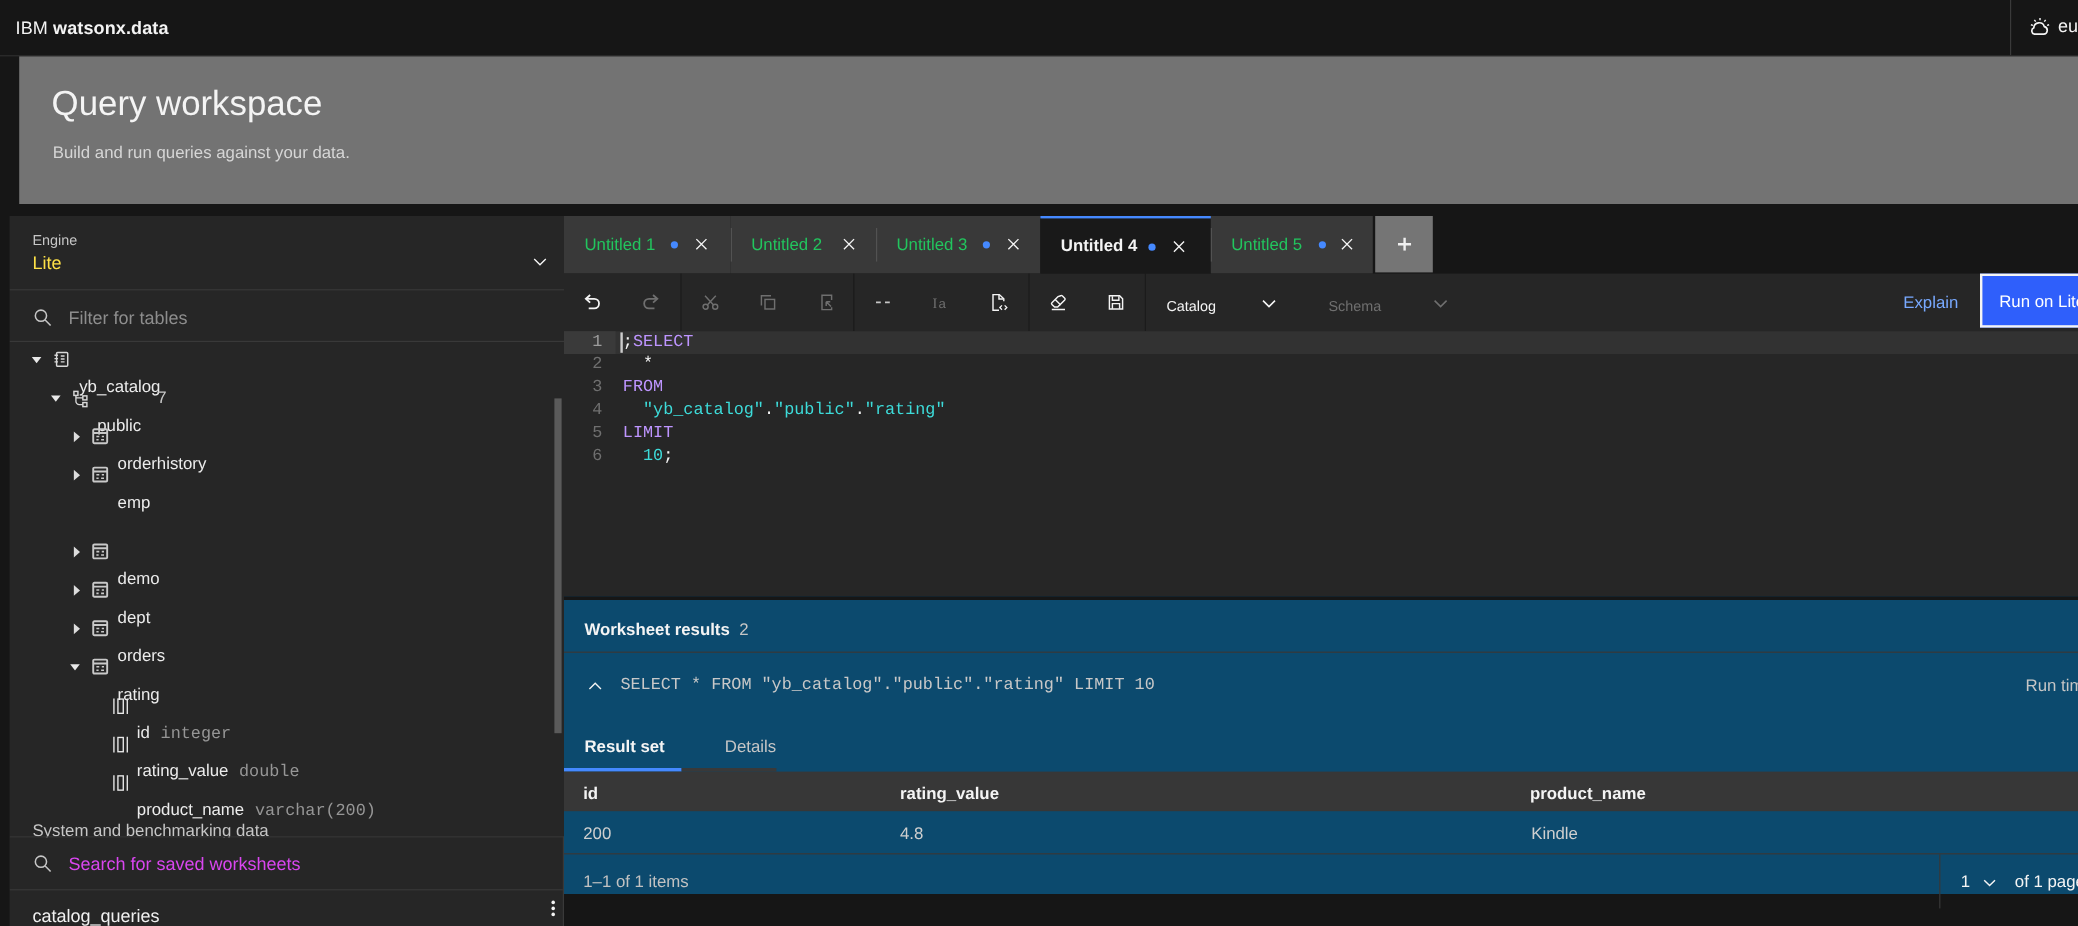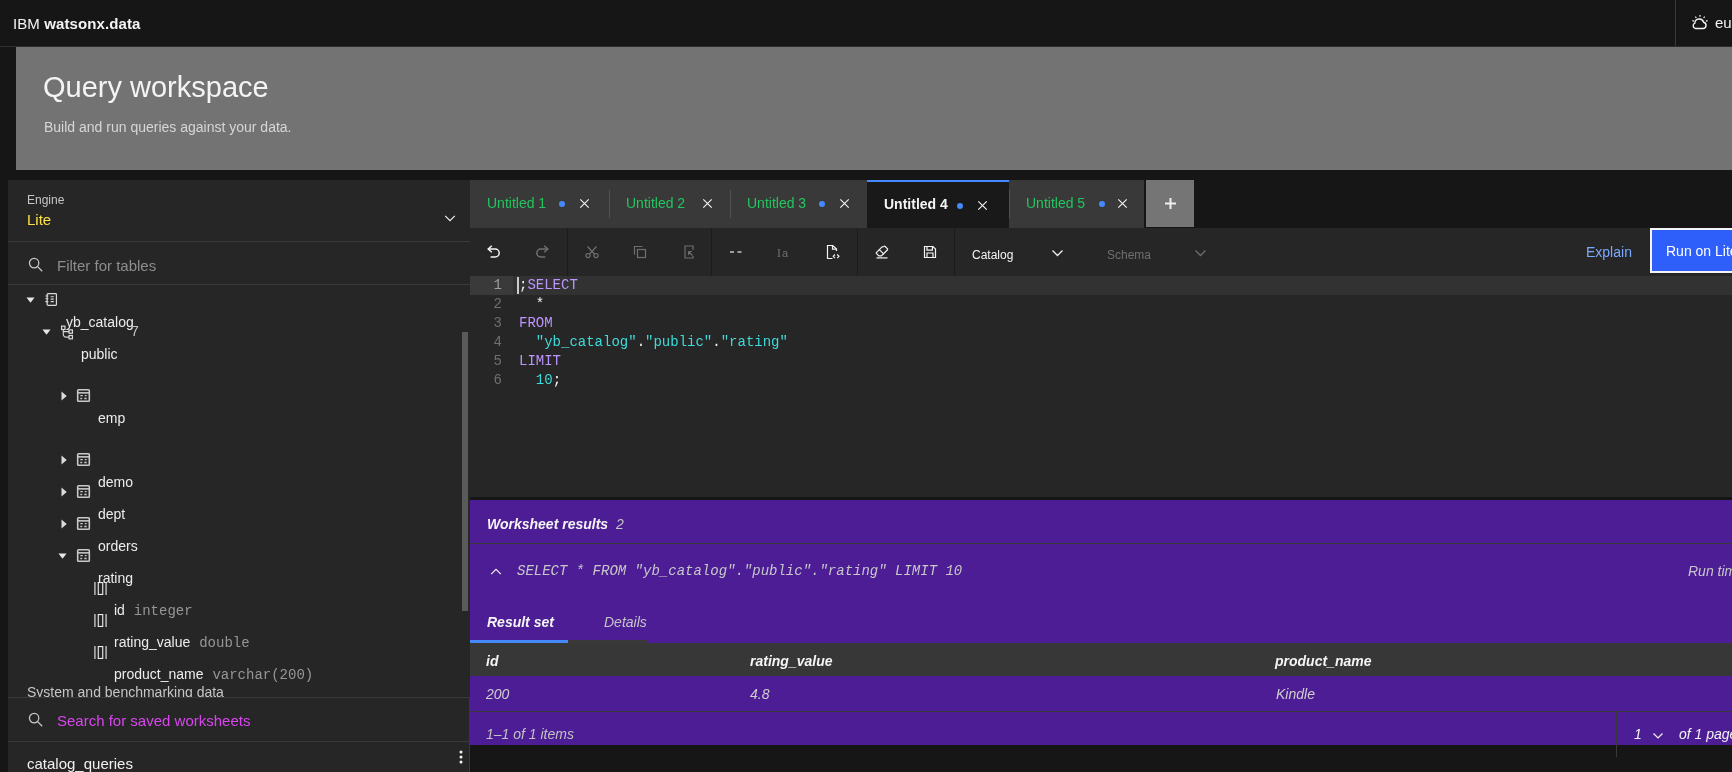--- a/index.html
+++ b/index.html
@@ -77,21 +77,21 @@
     font-family:"Liberation Mono", monospace; font-size:14px; }
   #editor .cline { position:absolute; left:0; top:0; width:1262px; height:19px; background:#323232; }
   #editor .cgut { position:absolute; left:0; top:0; width:43px; height:19px; background:#3a3a3a; }
   #editor .num { position:absolute; left:0; width:32px; text-align:right; color:#6f6f6f; line-height:19px; }
   #editor .code { position:absolute; left:49px; line-height:19px; white-space:pre; color:#f4f4f4; }
   #editor .kw { color:#be95ff; }
   #editor .str { color:#3ddbd9; }
   #editor .cursor { position:absolute; left:47px; top:1px; width:2px; height:17px; background:#cccccc; }
 
   
-  #results { left:470px; top:497px; width:1262px; height:248px; background:#4c1d95; border-top:3px solid #161616;font-style:italic; }
+  #results { left:470px; top:497px; width:1262px; height:248px; background:#0c4a6e; border-top:3px solid #161616; }
   #results .rhead { position:absolute; left:0; top:0; width:1262px; height:44px; border-bottom:1px solid #393939; }
   #results .rhead .t { position:absolute; left:17px; top:16px; font-size:14px; font-weight:700; color:#f4f4f4; }
   #results .rhead .c { position:absolute; top:16px; font-size:14px; color:#c6c6c6; }
   #results .qrow { position:absolute; left:0; top:45px; width:1262px; height:55px; }
   #results .qrow .chev { position:absolute; left:19px; top:20px; }
   #results .qrow .q { position:absolute; left:47px; top:18px; font-family:"Liberation Mono", monospace; font-size:14px; color:#c8c8c8; white-space:pre; }
   #results .qrow .rt { position:absolute; left:1218px; top:18px; font-size:14px; color:#c6c6c6; white-space:nowrap; }
   #results .rtabs { position:absolute; left:0; top:97px; width:1262px; height:46px; }
   #results .rtabs .t1 { position:absolute; left:0; top:0; width:98px; height:46px; border-bottom:3px solid #4589ff; }
   #results .rtabs .t1 span { position:absolute; left:17px; top:17px; font-size:14px; font-weight:700; color:#f4f4f4; }
@@ -165,20 +165,31 @@
         </svg>
         <svg class="icon" style="left:52px;top:9px" width="14" height="15" viewBox="0 0 15 15" fill="none" stroke="#d8d8d8" stroke-width="1.3">
           <rect x="1.7" y="0.7" width="3.6" height="3.6"></rect>
           <rect x="9.7" y="4.7" width="3.6" height="3.6"></rect>
           <rect x="9.7" y="10.7" width="3.6" height="3.6"></rect>
           <path d="M3.5 4.3 v5.2 a3 3 0 0 0 3 3 h3.2 M3.5 6.5 h6.2" stroke-width="1.2"></path>
         </svg>
         <span class="lbl" style="left:73px">public</span>
         <span class="cnt" style="left:123px">7</span>
       </div>
+      <div class="trow" style="top:64px">
+        <svg class="caret" style="left:53px; top:11px;" width="6" height="10" viewBox="0 0 6 10" fill="#dcdcdc">
+          <path d="M0.5 0.5 v9 L5.7 5 z"></path>
+        </svg>
+        <svg class="icon" style="left:68px" width="15" height="15" viewBox="0 0 16 16" fill="none" stroke="#c9c9c9" stroke-width="1.7">
+          <rect x="1.8" y="1.8" width="12.4" height="12.4" rx="1"></rect>
+          <path d="M1.8 5.2 h12.4"></path>
+          <path d="M4.6 8.2 h2.6 M9.4 8.2 h2 M4.6 11.2 h2 M8.8 11.2 h2.6" stroke-width="1.4"></path>
+        </svg>
+        <span class="lbl" style="left:90px">orderhistory</span>
+      </div>
       <div class="trow" style="top:96px">
         <svg class="caret" style="left:53px; top:11px;" width="6" height="10" viewBox="0 0 6 10" fill="#dcdcdc">
           <path d="M0.5 0.5 v9 L5.7 5 z"></path>
         </svg>
         <svg class="icon" style="left:68px" width="15" height="15" viewBox="0 0 16 16" fill="none" stroke="#c9c9c9" stroke-width="1.7">
           <rect x="1.8" y="1.8" width="12.4" height="12.4" rx="1"></rect>
           <path d="M1.8 5.2 h12.4"></path>
           <path d="M4.6 8.2 h2.6 M9.4 8.2 h2 M4.6 11.2 h2 M8.8 11.2 h2.6" stroke-width="1.4"></path>
         </svg>
         <span class="lbl" style="left:90px">emp</span>

